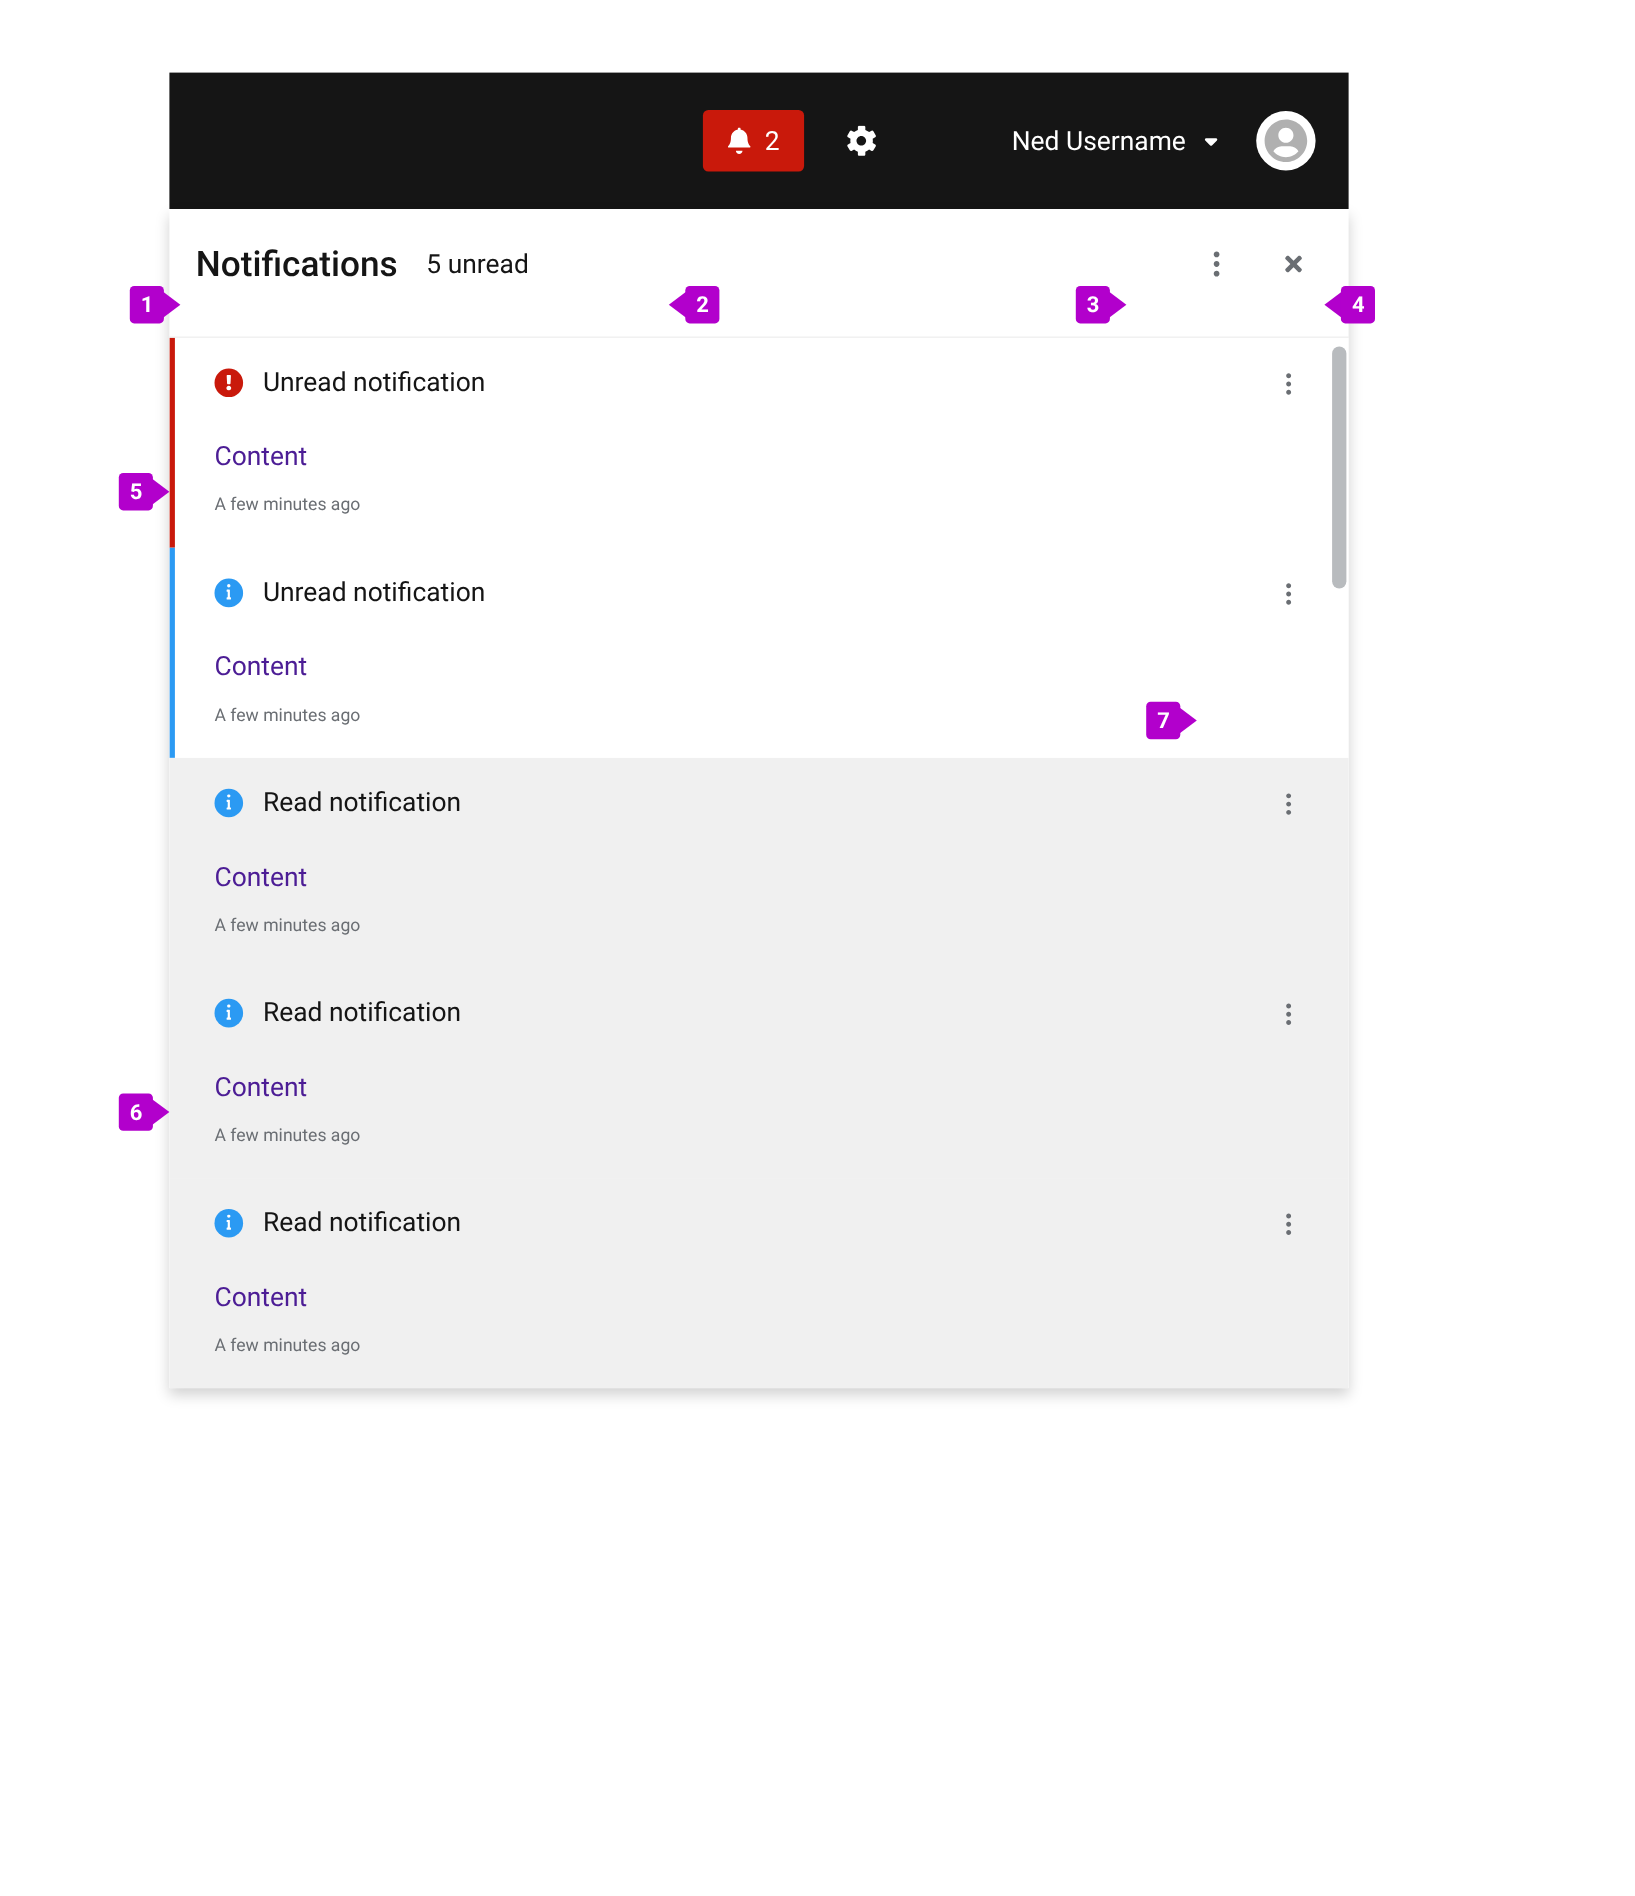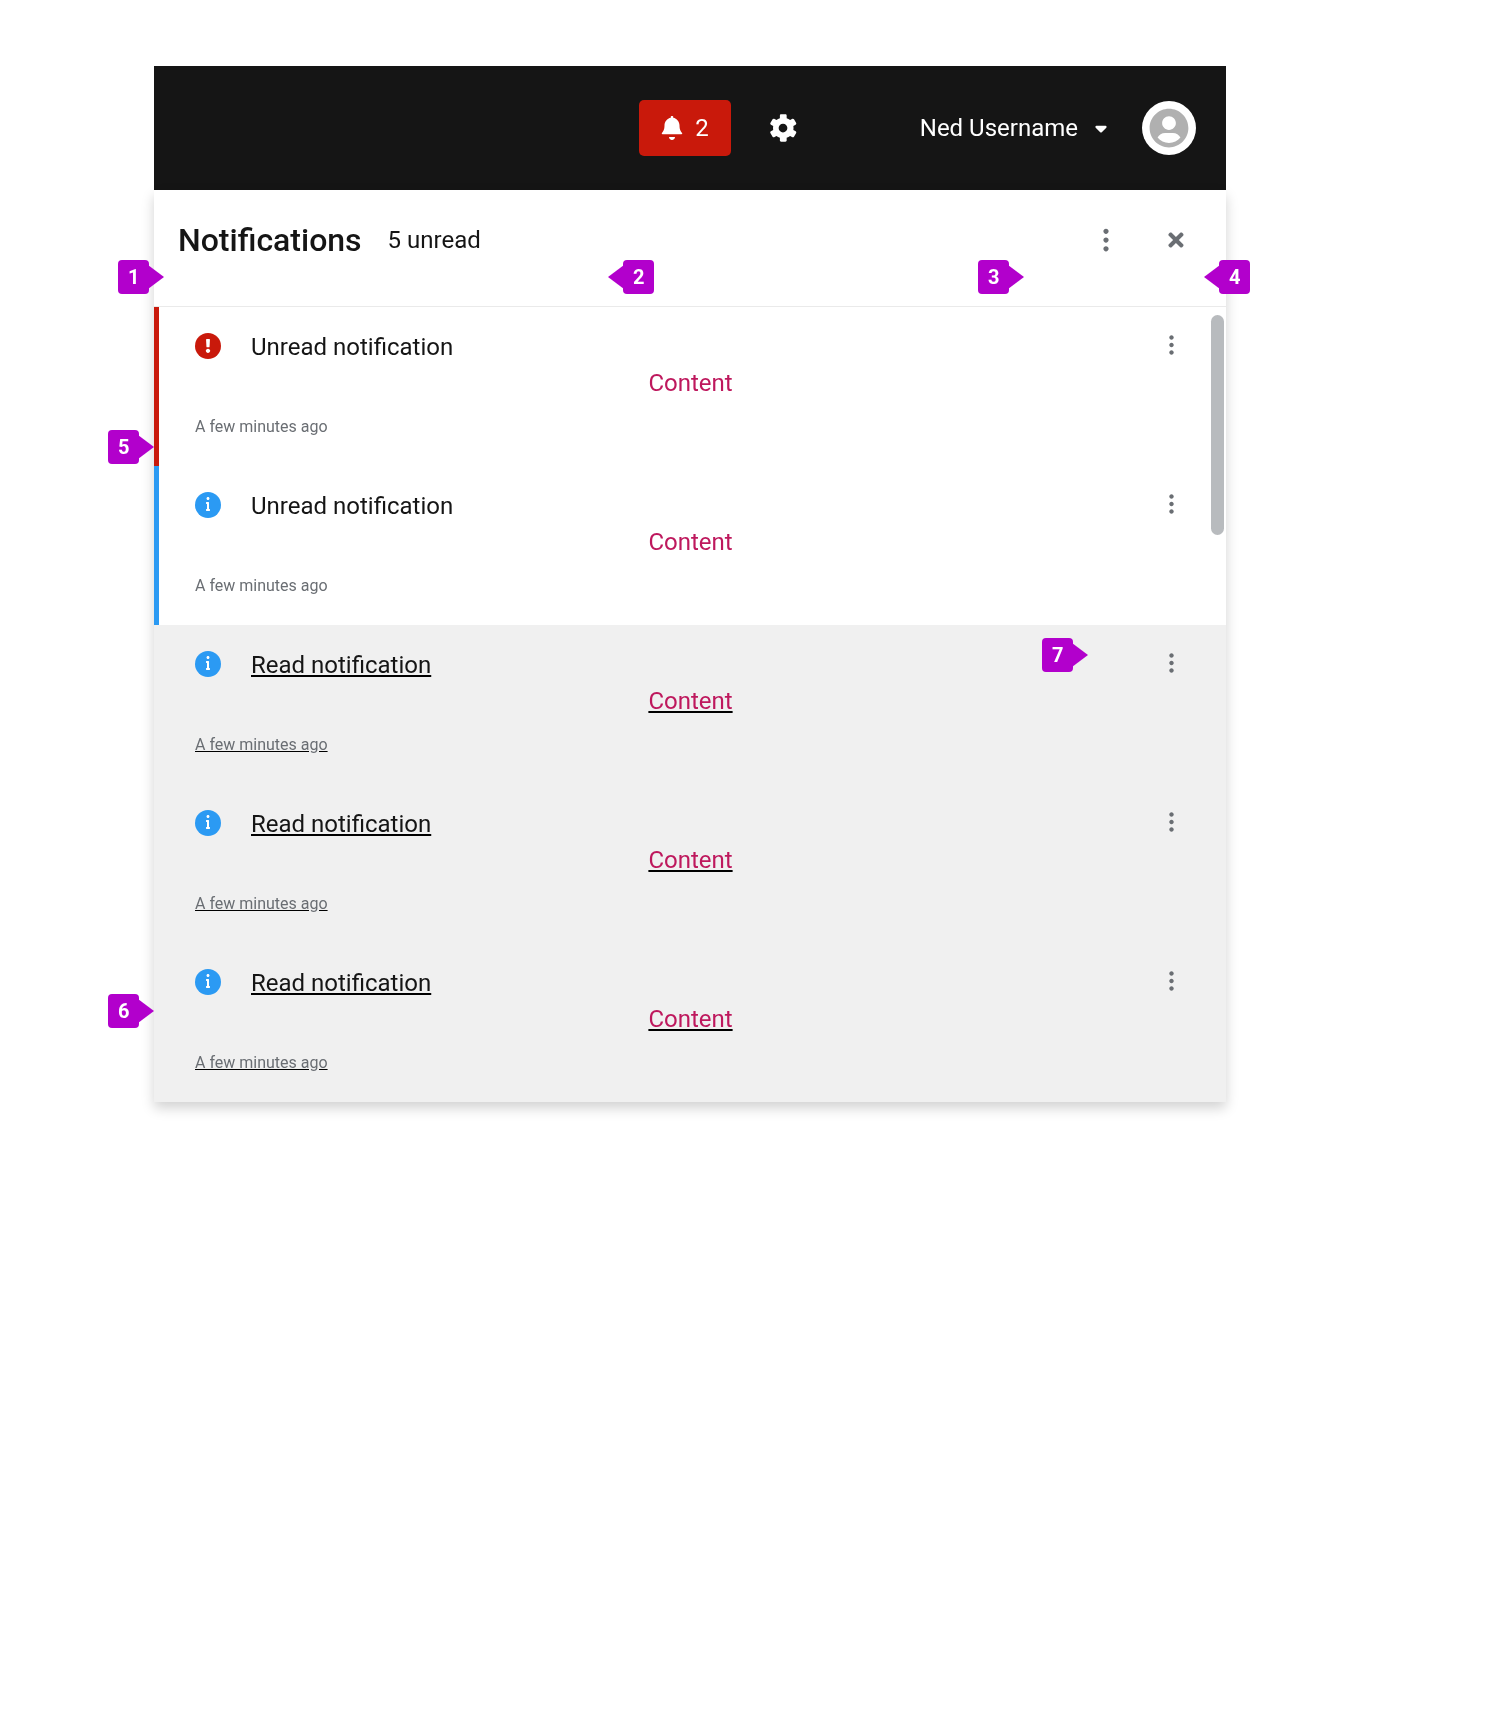--- a/index.html
+++ b/index.html
@@ -62,31 +62,31 @@
     max-height: 1190px;
     overflow:hidden;
     position:relative;
   }
   .item {
     padding: 26px 40px 30px 36px;
     position:relative;
     border-left: 5px solid transparent;
   }
   .item.unread { background:#fff; }
-  .item.read { background:#f0f0f0; border-left-color: transparent; text-decoration: underline;}
+  .item.read { background:#f0f0f0; border-left-color: transparent;}
   .item.danger { border-left-color:#c9190b; }
   .item.info-unread { border-left-color:#2b9af3; }
-  .item-head { display:flex; align-items:flex-start; gap:30px; }
+  .item-head { display:flex; align-items:flex-end; gap:18px; }
   .status-icon { width:26px; height:26px; border-radius:50%; display:flex; align-items:center; justify-content:center; flex:0 0 26px;}
   .status-icon.danger { background:#c9190b; color:#fff;}
   .status-icon.info { background:#2b9af3; color:#fff;}
   .item-title { font-size:24px; color:#151515; font-weight:400; }
   .item-head .spacer{flex:1;}
   .item-kebab { color:#6a6e73; cursor:pointer; width:30px; display:flex; justify-content:center;}
-  .item-body { font-size:24px; color:#be185d; margin-top:8px;text-align:center; }
+  .item-body { font-size:24px; color:#4c1d95; margin-top:40px; }
   .item-time { font-size:16px; color:#6a6e73; margin-top:20px; }
   .scrollbar-thumb {
     position:absolute; right:2px; top:8px; width:13px; height:220px;
     background:#b8bbbe; border-radius:7px;
   }
   
   .callout {
     position:absolute;
     display:flex;
     align-items:center;

